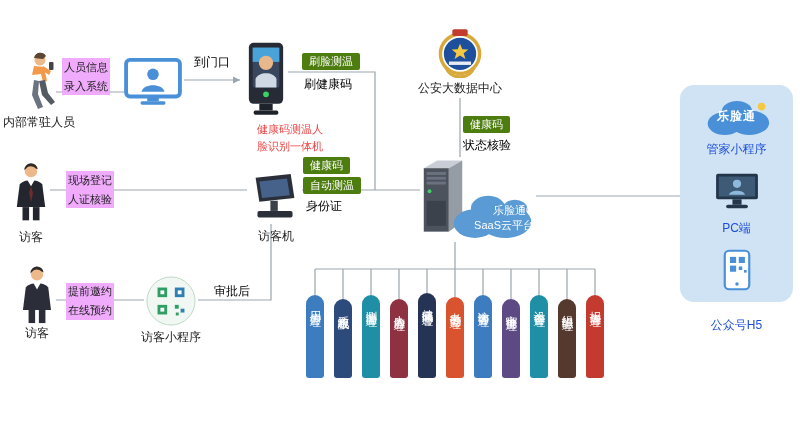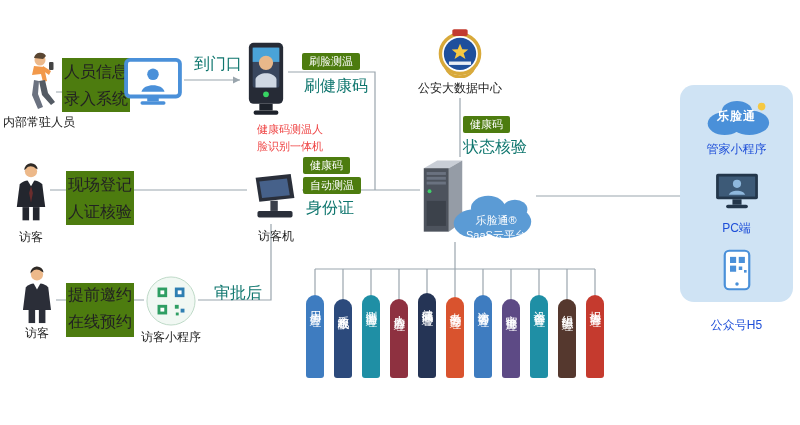--- a/index.html
+++ b/index.html
@@ -2,24 +2,24 @@
 <html><head>
 <meta charset="utf-8">
 <style>
   * { margin:0; padding:0; box-sizing:border-box; }
   html,body { background:#fff; }
   body { font-family:"Liberation Sans", sans-serif; color:#222; }
   .canvas { position:relative; width:800px; height:425px; background:#fff; overflow:hidden; }
   .wires { position:absolute; left:0; top:0; }
   .node { position:absolute; }
   .caption { position:absolute; font-size:12px; color:#222; text-align:center; white-space:nowrap; }
-  .note { position:absolute; font-size:16px; color:#222; line-height:1.7; white-space:pre-line; background:#4d7c0f; padding:0 2px; }
+  .note { position:absolute; font-size:11px; color:#222; line-height:1.7; white-space:pre-line; background:#f0abfc; padding:0 2px; }
   .dev-label { position:absolute; font-size:11px; color:#ef4444; line-height:1.5; white-space:pre-line; text-align:center;margin-left:24px; }
   .green-tag { position:absolute; background:#4d7c0f; color:#fff; font-size:11px; line-height:1; padding:3px 7px; border-radius:2px; white-space:nowrap; }
-  .plain-label { position:absolute; font-size:16px; color:#0f766e; white-space:nowrap; }
+  .plain-label { position:absolute; font-size:12px; color:#000000; white-space:nowrap; }
   .module-bar { position:absolute; width:18px; border-radius:9px 9px 3px 3px; display:flex; justify-content:center; }
   .module-label { writing-mode:vertical-rl; text-orientation:upright; font-size:11.5px; color:#fff; letter-spacing:1.5px; margin-top:7px; }
   .cloud-text { position:absolute; color:#fff; font-size:11px; line-height:1.35; text-align:center; }
   .right-panel { position:absolute; left:680px; top:85px; width:113px; height:217px; background:#cfe3f4; border-radius:14px; display:flex; flex-direction:column; align-items:center; }
   .rp-text { font-size:12px; color:#1d4ed8; text-align:center; }
   .logo-wrap { position:relative; margin-top:12px; width:70px; height:40px; }
   .logo-text { position:absolute; left:0; top:11px; width:70px; text-align:center; color:#fff; font-size:12px; font-weight:bold; letter-spacing:1px; }
 </style>
 </head>
 <body>
@@ -130,21 +130,21 @@
   <div class="node" style="left:448px; top:188px;">
     <svg viewBox="0 0 92 56" width="88" height="54">
       <g fill="#5b9bd5">
         <ellipse cx="28" cy="37" rx="22" ry="15"></ellipse>
         <ellipse cx="60" cy="35" rx="27" ry="17"></ellipse>
         <ellipse cx="42" cy="21" rx="18" ry="13"></ellipse>
         <ellipse cx="70" cy="22" rx="13" ry="10"></ellipse>
       </g>
     </svg>
   </div>
-  <div class="cloud-text" style="left:458px; top:213px; width:76px;">
+  <div class="cloud-text" style="left:458px; top:203px; width:76px;text-align:right;">
     <span>乐脸通®</span><br>
     <span>SaaS云平台</span>
   </div>
 
   <div class="node" style="left:14px; top:162px;">
     <svg viewBox="0 0 36 62" width="34" height="60">
       <circle cx="18" cy="9" r="6.5" fill="#edb98a"></circle>
       <path d="M11 8 a7 7 0 0 1 14 -1 l-2 -1 c-3 -3 -8 -3 -10 0 z" fill="#2f2a26"></path>
       <path d="M6 23 c4 -6 20 -6 24 0 l3 24 -30 0 z" fill="#23262e"></path>
       <path d="M14 18 l4 7 4 -7 z" fill="#fff"></path>

